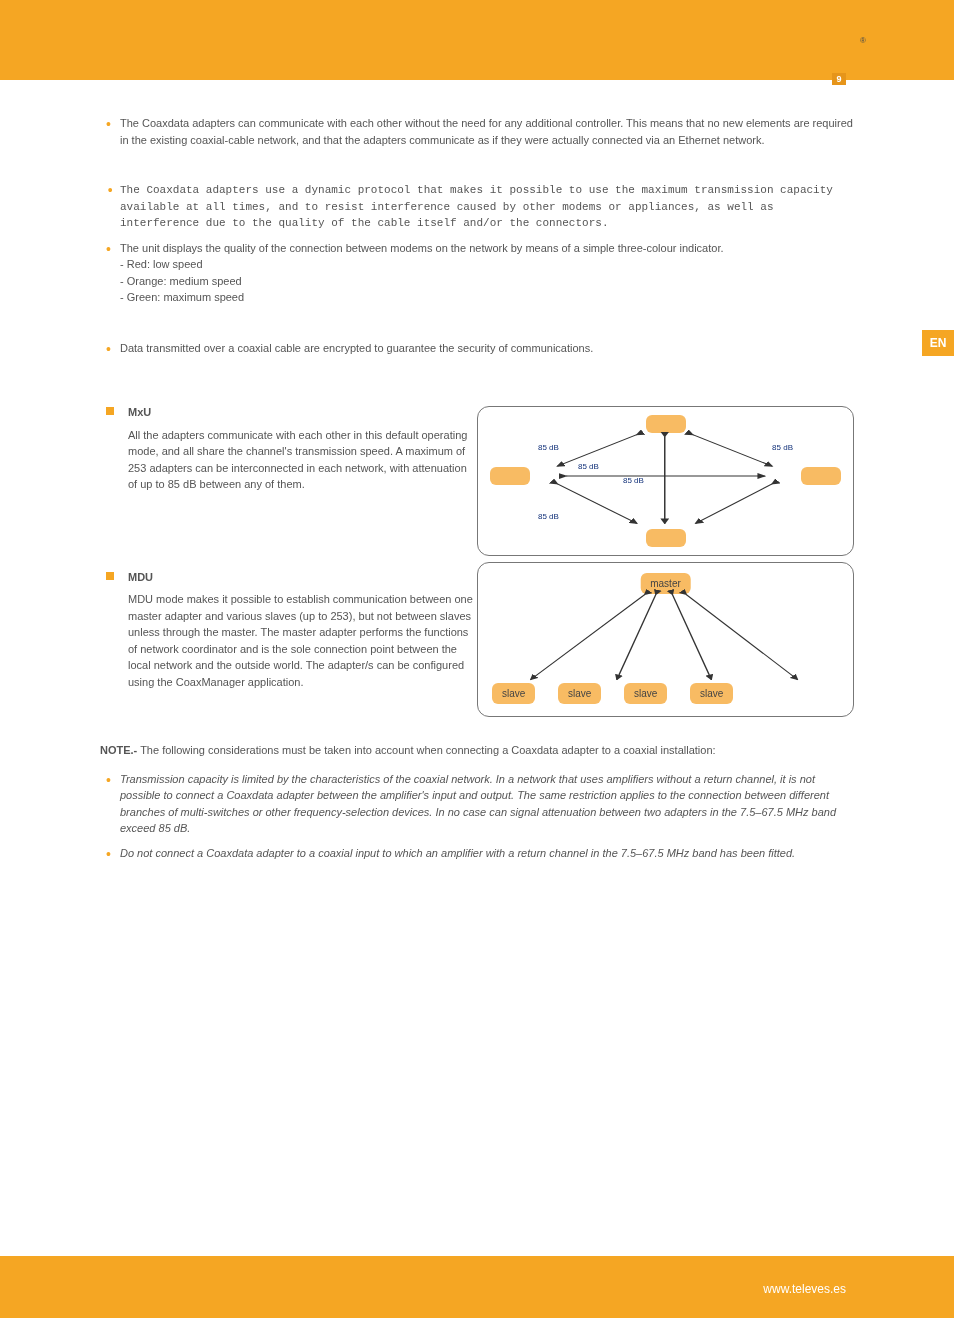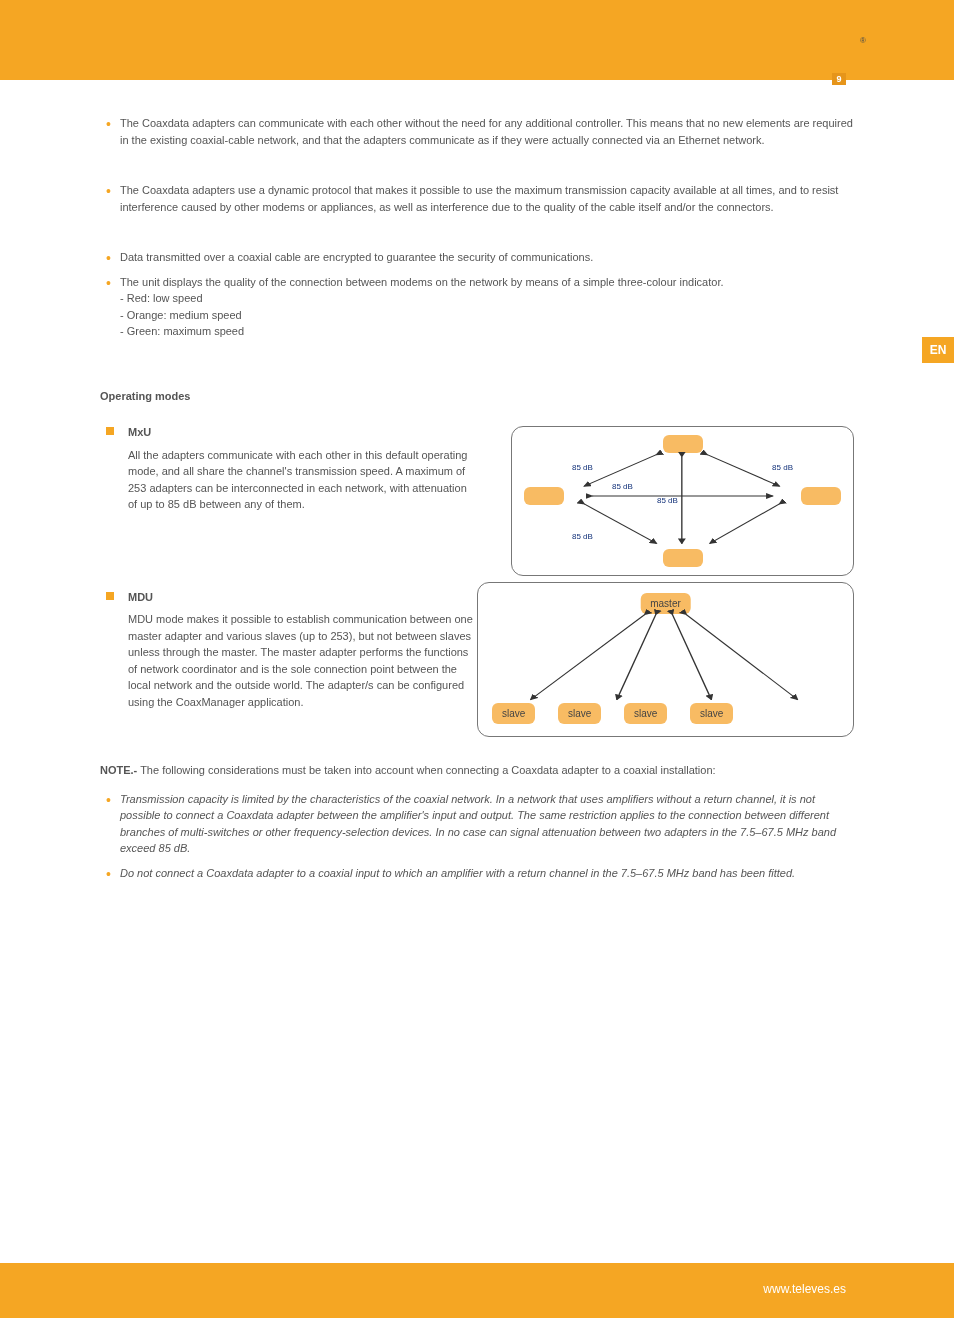--- a/index.html
+++ b/index.html
@@ -34,21 +34,21 @@
       height: 12px;
       background: #e6951a;
       color: #fff;
       text-align: center;
       font-size: 9px;
       font-weight: bold;
       line-height: 12px;
     }
     .lang-tab {
       position: absolute;
-      top: 337px;
+      top: 330px;
       right: 0;
       width: 32px;
       height: 26px;
       background: #f5a623;
       color: #fff;
       text-align: center;
       font-weight: bold;
       font-size: 12px;
       line-height: 26px;
     }
@@ -90,21 +90,20 @@
     }
     .left-col { flex: 1; }
     .right-col { flex: 1; padding-top: 2px; }
     .diagram {
       border: 1.5px solid #777;
       border-radius: 12px;
       padding: 10px;
       margin-bottom: 6px;
       position: relative;
       height: 150px;
-      margin-left: 34px;
     }
     .diagram2 {
       border: 1.5px solid #777;
       border-radius: 12px;
       padding: 10px;
       position: relative;
       height: 155px;
     }
     .node {
       position: absolute;
@@ -124,21 +123,21 @@
       position: absolute;
       top: 0; left: 0;
       width: 100%;
       height: 100%;
       pointer-events: none;
     }
     .footer-band {
       position: absolute;
       bottom: 0;
       width: 100%;
-      height: 55px;
+      height: 62px;
       background: #f5a623;
     }
     .footer-text {
       position: absolute;
       right: 108px;
       bottom: 20px;
       color: #fff;
       font-size: 12px;
     }
   </style>
@@ -148,31 +147,30 @@
 <div class="header-band">
   <span class="reg-mark">®</span>
 </div>
 <div class="page-number">9</div>
 <div class="lang-tab">EN</div>
 
 <div class="content">
 
   <ul class="bullet-list">
     <li class="bullet-item"><span>The Coaxdata adapters can communicate with each other without the need for any additional controller. This means that no new elements are required in the existing coaxial-cable network, and that the adapters communicate as if they were actually connected via an Ethernet network.</span></li>
-    <li class="bullet-item" style="margin-top:34px;"><span>The Coaxdata adapters use a dynamic protocol that makes it possible to use the maximum transmission capacity available at all times, and to resist interference caused by other modems or appliances, as well as interference due to the quality of the cable itself and/or the connectors.</span></li>
-    <li class="bullet-item" style="margin-top:34px;"><span>Data transmitted over a coaxial cable are encrypted to guarantee the security of communications.</span></li>
+    <li class="bullet-item" style="margin-top:34px;font-family:Liberation Mono, monospace;"><span>The Coaxdata adapters use a dynamic protocol that makes it possible to use the maximum transmission capacity available at all times, and to resist interference caused by other modems or appliances, as well as interference due to the quality of the cable itself and/or the connectors.</span></li>
     <li class="bullet-item"><span style="white-space:pre-line;">The unit displays the quality of the connection between modems on the network by means of a simple three-colour indicator.
 - Red: low speed
 - Orange: medium speed
 - Green: maximum speed</span></li>
+    <li class="bullet-item" style="margin-top:34px;"><span>Data transmitted over a coaxial cable are encrypted to guarantee the security of communications.</span></li>
   </ul>
 
   <div style="height:40px;"></div>
 
-  <div style="font-weight:bold;margin-bottom:20px;">Operating modes</div>
 
   <div class="two-col">
     <div class="left-col">
       <div class="square-item">
         <strong>MxU</strong>
         <div style="height:6px;"></div>
         <span>All the adapters communicate with each other in this default operating mode, and all share the channel's transmission speed. A maximum of 253 adapters can be interconnected in each network, with attenuation of up to 85 dB between any of them.</span>
       </div>
 
       <div style="height:70px;"></div>

